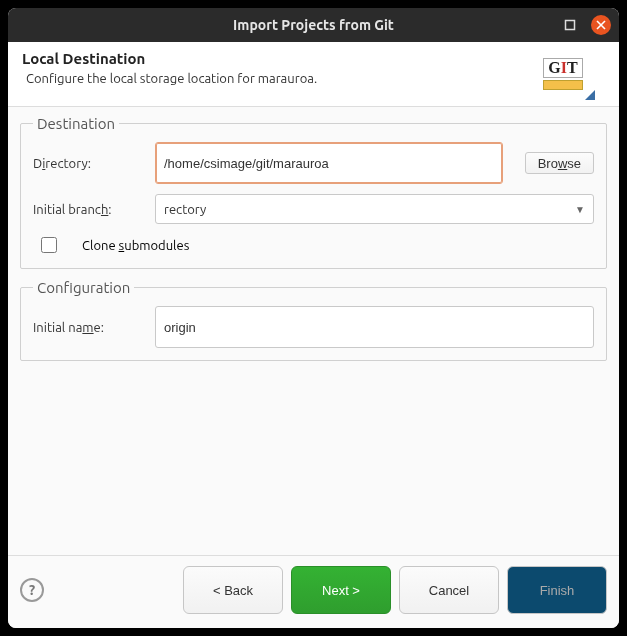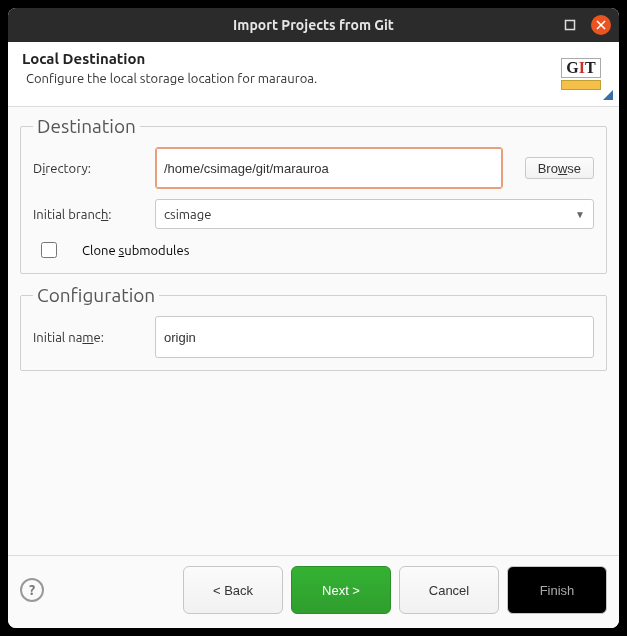--- a/index.html
+++ b/index.html
@@ -49,21 +49,21 @@
   .titlebar .close-btn {
     width: 20px; height: 20px;
     border-radius: 50%;
     background: #e95420;
     display:flex; align-items:center; justify-content:center;
     color:#fff;
     font-size:12px;
   }
   .header-area {
     background: #ffffff;
-    padding: 8px 14px 8px 14px;
+    padding: 8px 32px 8px 14px;
     display:flex;
     align-items:flex-start;
     border-bottom:1px solid #ddd;
   }
   .header-text { flex:1; }
   .header-title { font-weight:700; font-size:15px; color:#222; margin-bottom:4px; }
   .header-sub { font-size:13px; color:#333; padding-left:4px; }
   .git-icon {
     width:48px; height:48px;
     display:flex; flex-direction:column; align-items:center; justify-content:center;
@@ -97,21 +97,21 @@
     background:#fafafa;
     overflow:auto;
   }
   fieldset {
     border:1px solid #d0d0d0;
     border-radius:2px;
     margin:0 0 10px 0;
     padding: 10px 12px 12px 12px;
   }
   legend {
-    font-size:19px;
+    font-size:15px;
     color:#555;
     padding:0 4px;
   }
   .row {
     display:flex;
     align-items:center;
     gap:22px;
     margin-bottom:10px;
   }
   .row:last-child { margin-bottom:0; }
@@ -201,21 +201,21 @@
     cursor:pointer;
   }
   .wiz-btn.primary {
     background:linear-gradient(#34b233,#2f9e2e);
     border:1px solid #2a8f29;
     color:#fff;
     font-weight:500;
   }
   .wiz-btn.disabled {
     color:#aaa;
-    background:#000000;
+    background:#0c4a6e;
     cursor:default;
     padding-left:6px;
   }
 </style>
 </head>
 <body>
 
 <div class="window">
 
   <div class="titlebar">
@@ -254,21 +254,21 @@
 
       <div class="row">
         <div class="field-label"><span>D</span><span class="underline">i</span><span>rectory:</span></div>
         <input type="text" class="focused" value="/home/csimage/git/marauroa" style="">
         <button class="browse-btn"><span>Bro</span><span class="underline">w</span><span>se</span></button>
       </div>
 
       <div class="row">
         <div class="field-label"><span>Initial branc</span><span class="underline">h</span><span>:</span></div>
         <div class="select">
-          <span>csimage</span>
+          <span>rectory</span>
           <span class="arrow">▼</span>
         </div>
       </div>
 
       <div class="check-row">
         <input type="checkbox" style="">
         <label><span>Clone </span><span class="underline">s</span><span>ubmodules</span></label>
       </div>
     </fieldset>
 

